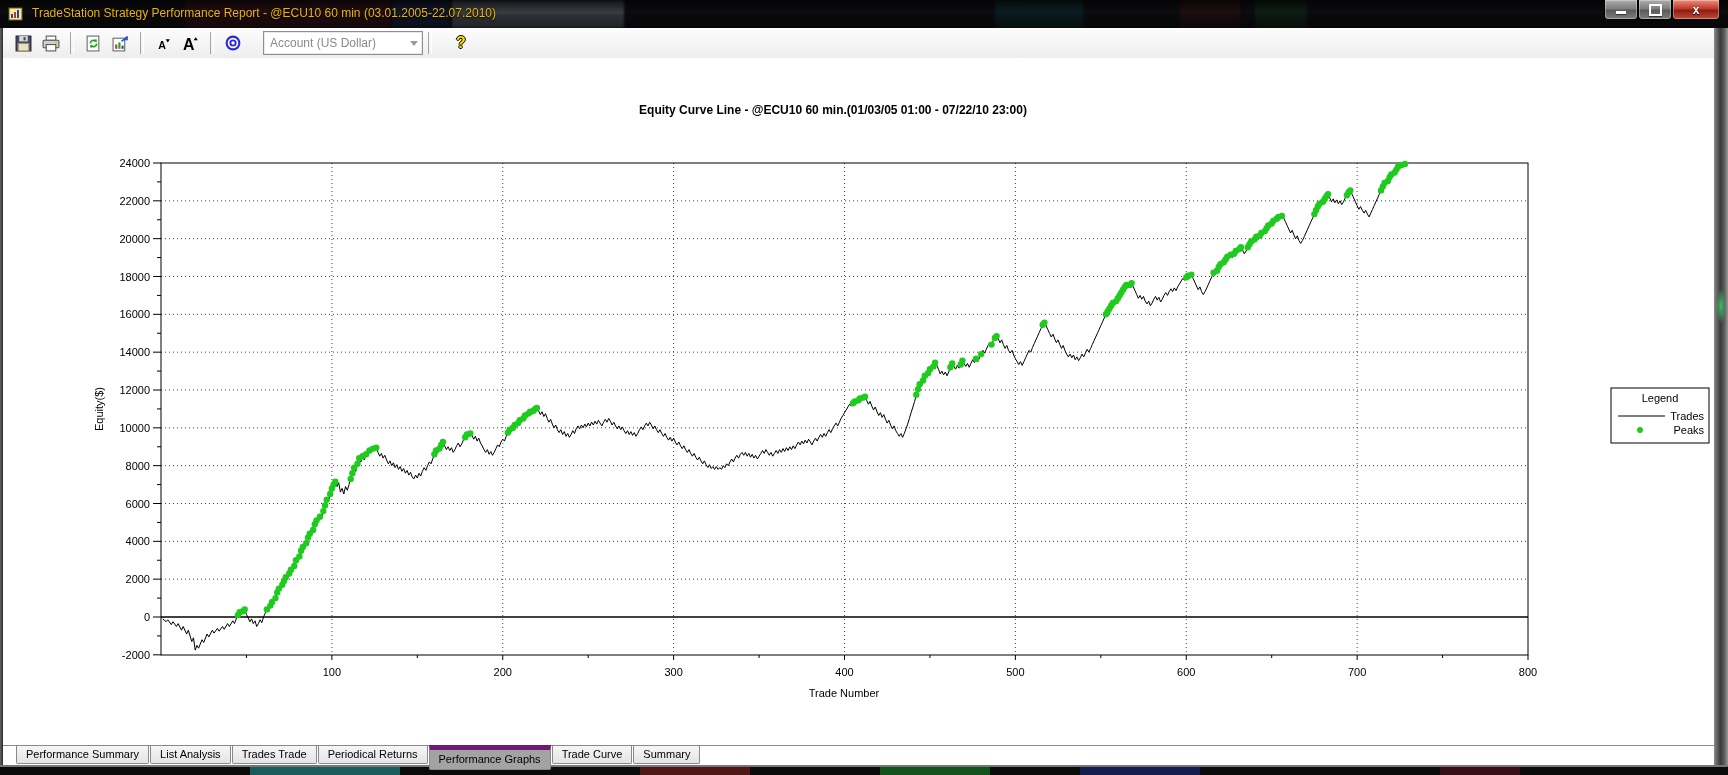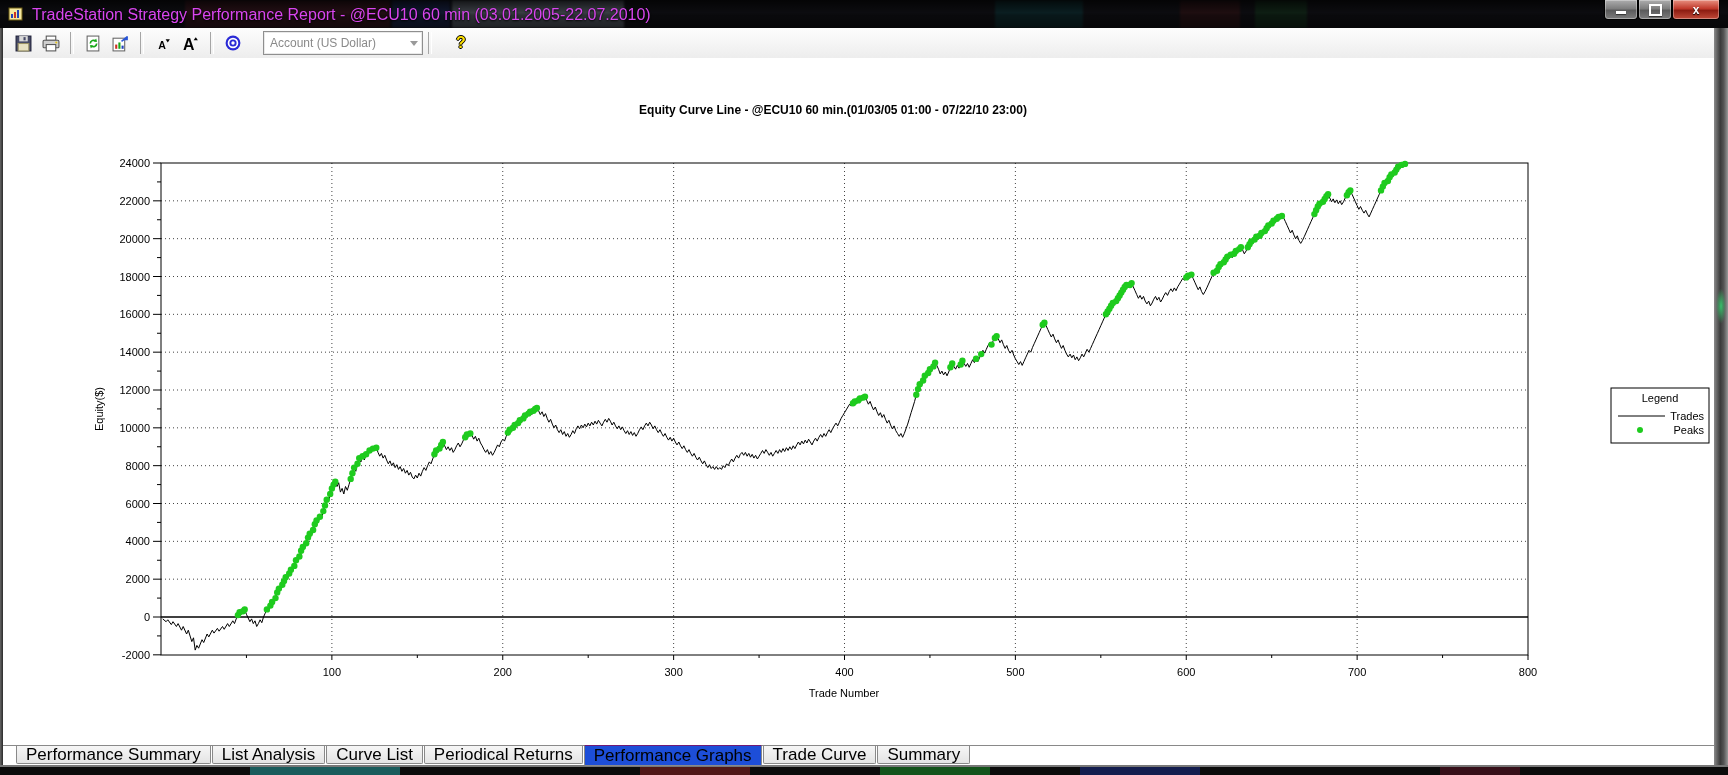--- a/index.html
+++ b/index.html
@@ -6,21 +6,21 @@
   body{width:1728px;height:775px;overflow:hidden;position:relative;
        font-family:"Liberation Sans",sans-serif;-webkit-font-smoothing:antialiased;}
   .abs{position:absolute;}
 
   
   #titlebar{left:0;top:0;width:1728px;height:28px;background:#14141a;overflow:hidden;}
   .glass-patch{position:absolute;top:0;height:28px;filter:blur(1px);}
   #titlebar-overlay{position:absolute;left:0;top:0;width:100%;height:100%;
     background:linear-gradient(#000c 0%,#0006 45%,#0008 55%,#000a 100%);}
   #app-icon{left:8px;top:6px;width:16px;height:16px;z-index:5;}
-  #window-title{left:32px;top:6px;z-index:5;color:#d946ef;font-size:16px;text-shadow:0 1px 2px #000;white-space:nowrap;}
+  #window-title{left:32px;top:6px;z-index:5;color:#eab308;font-size:12px;text-shadow:0 1px 2px #000;white-space:nowrap;}
   .winbtn{top:0;height:19px;z-index:6;border:1px solid #000;border-top:none;border-radius:0 0 4px 4px;
     background:linear-gradient(#d8d8d8cc 0%,#9b9b9bcc 45%,#6f6f6fcc 55%,#9a9a9acc 100%);
     box-shadow:inset 0 0 0 1px #ffffff55;display:flex;align-items:center;justify-content:center;}
   #btn-min{left:1604px;width:32px;} #btn-max{left:1638px;width:32px;}
   #btn-close{left:1672px;width:46px;background:linear-gradient(#e89080 0%,#c0392b 45%,#8e1d12 55%,#c14a39 100%);}
   .glyph-bar{width:10px;height:3px;background:#fff;box-shadow:0 1px 1px #0008;margin-top:6px;}
   .glyph-box{width:9px;height:8px;border:2px solid #fff;box-shadow:0 1px 1px #0008;}
   .glyph-x{color:#fff;font-size:12px;font-weight:bold;text-shadow:0 1px 1px #000;}
 
   
@@ -53,25 +53,25 @@
   #chart-svg{left:0;top:37px;}
   svg text{font-family:"Liberation Sans",sans-serif;fill:#000;}
   .tick-label{font-size:11px;}
   .axis-label{font-size:11px;}
   .chart-title{font-size:12px;font-weight:bold;}
   .legend-label{font-size:11px;}
 
   
   #tabbar{left:3px;top:745px;width:1711px;height:22px;background:#fff;border-top:1px solid #898989;}
   .tab{display:inline-block;vertical-align:top;height:17px;line-height:17px;padding:0 9px;margin-right:1px;
-     font-size:17px;background:linear-gradient(#f6f6f6,#e4e4e4);border:1px solid #898989;border-top:none;
+     font-size:11px;background:linear-gradient(#f6f6f6,#e4e4e4);border:1px solid #898989;border-top:none;
      border-radius:0 0 2px 2px;cursor:default;}
   .tab:first-child{margin-left:13px;}
-  .tab.active{background:#1d4ed8;height:19px;line-height:19px;margin-top:-1px;position:relative;z-index:2;
-     border-top:1px solid #701a75;}
+  .tab.active{background:#a3a3a3;height:19px;line-height:19px;margin-top:-1px;position:relative;z-index:2;
+     border-top:5px solid #701a75;}
 
   
   #desktop-strip{left:0;top:767px;width:1728px;height:8px;background:#0b0b0b;overflow:hidden;}
   .dtp{position:absolute;top:0;height:8px;opacity:.85;}
 </style>
 </head>
 <body>
 
 <div id="titlebar" class="abs">
   <div class="glass-patch" style="left:185px;width:205px;background:#5a1c28;opacity:.55;"></div>
@@ -431,21 +431,21 @@
       <rect x="1608" y="293" width="98" height="55" fill="#fff" stroke="#000"></rect>
       <text class="legend-label" x="1657" y="307" text-anchor="middle">Legend</text>
       <line x1="1615" y1="321" x2="1662" y2="321" stroke="#000"></line>
       <text class="legend-label" x="1701" y="325" text-anchor="end">Trades</text>
       <circle id="legend-peak-dot" cx="1637" cy="335" r="3" fill="#1ecb1e"></circle>
       <text class="legend-label" x="1701" y="339" text-anchor="end">Peaks</text>
     </g>
   </svg>
 </div>
 
-<div id="tabbar" class="abs"><div class="tab">Performance Summary</div><div class="tab">List Analysis</div><div class="tab">Curve List</div><div class="tab">Periodical Returns</div><div class="tab active">Performance Graphs</div><div class="tab">Trade Curve</div><div class="tab">Summary</div></div>
+<div id="tabbar" class="abs"><div class="tab">Performance Summary</div><div class="tab">List Analysis</div><div class="tab">Trades Trade</div><div class="tab">Periodical Returns</div><div class="tab active">Performance Graphs</div><div class="tab">Trade Curve</div><div class="tab">Summary</div></div>
 
 <div id="edge-left" class="abs"></div>
 <div id="edge-right" class="abs"></div>
 <div id="edge-right-green" class="abs"></div>
 <div id="edge-bottom" class="abs"></div>
 <div id="desktop-strip" class="abs">
   <div class="dtp" style="left:250px;width:150px;background:#1d6b6b;"></div>
   <div class="dtp" style="left:640px;width:110px;background:#5d1a1a;"></div>
   <div class="dtp" style="left:880px;width:110px;background:#15601f;"></div>
   <div class="dtp" style="left:1080px;width:120px;background:#15215a;"></div>

